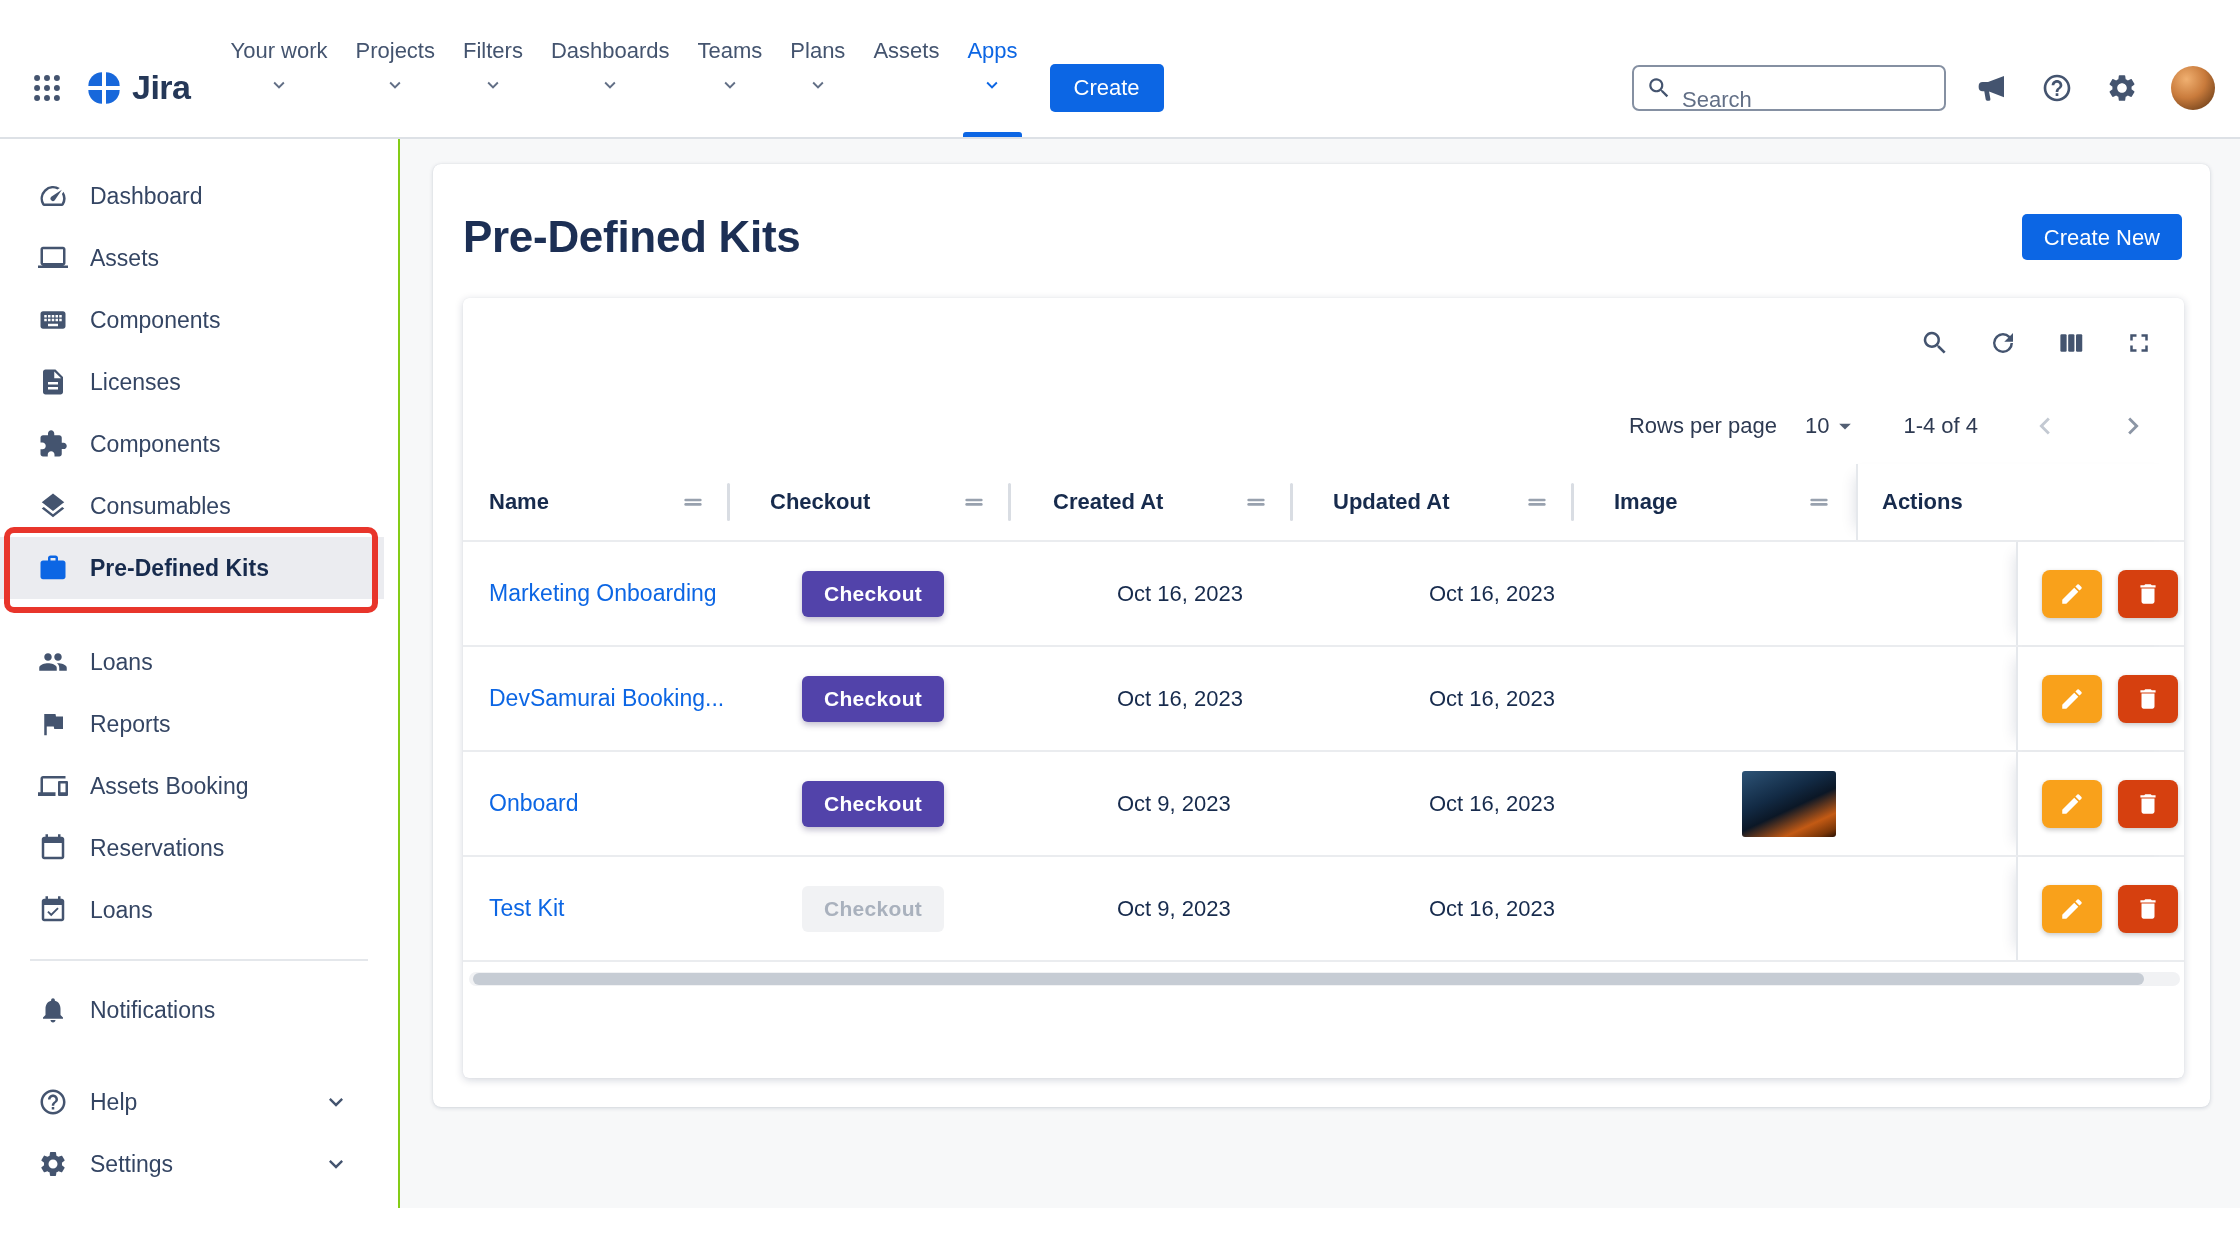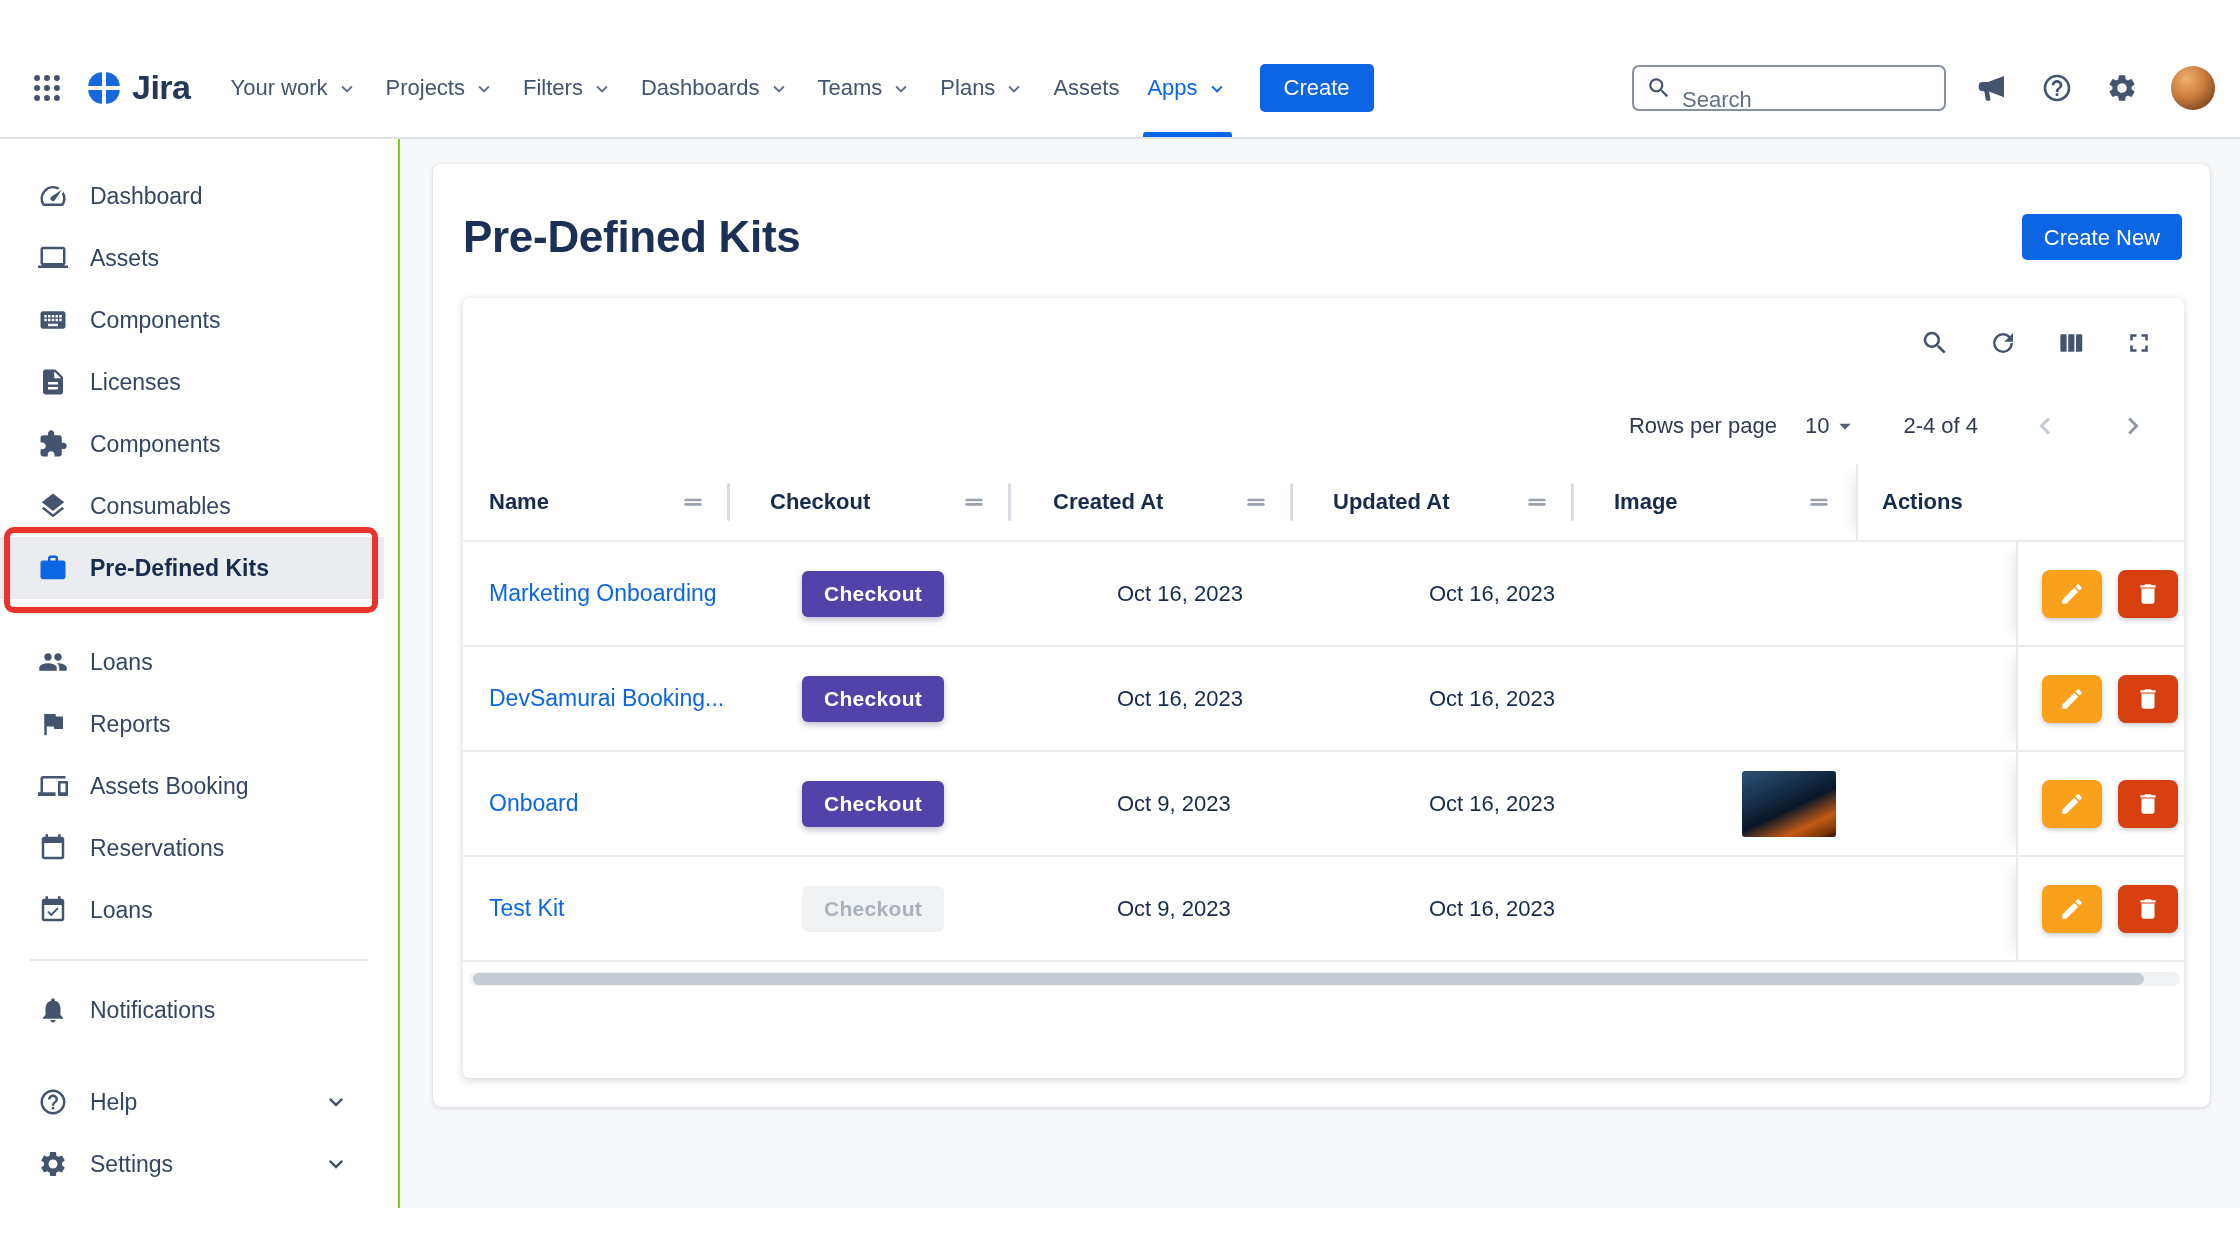--- a/index.html
+++ b/index.html
@@ -10,21 +10,21 @@
 
   
   .topnav{position:absolute;top:0;left:0;width:2240px;height:139px;background:#fff;
           border-bottom:2px solid #DDE1E6;display:flex;align-items:stretch;padding:38px 25px 0 30px;}
   .appswitcher{align-self:center;width:34px;height:34px;color:#44546F;margin-right:20px;cursor:pointer;}
   .logo{align-self:center;display:flex;align-items:center;gap:8px;margin-right:26px;cursor:pointer;}
   .logo .mark{width:40px;height:40px;}
   .logo-text{font-size:34px;font-weight:700;color:#253858;letter-spacing:-0.5px;}
   .nav-menu{display:flex;align-items:stretch;}
   .nav-item{position:relative;display:flex;align-items:center;gap:8px;padding:0 14px;
-            font-size:22px;color:#44546F;cursor:pointer;white-space:nowrap;}
+            font-size:22px;color:#44546F;cursor:pointer;white-space:nowrap;flex-direction:column;}
   .nav-item .chev{width:22px;height:22px;color:#626F86;margin-top:2px;}
   .nav-item.active{color:#0C66E4;}
   .nav-item.active .chev{color:#0C66E4;}
   .nav-item.active::after{content:"";position:absolute;left:10px;right:10px;bottom:0;height:5px;
             border-radius:3px 3px 0 0;background:#0C66E4;}
   .create-btn{align-self:center;margin-left:18px;height:48px;padding:0 24px;background:#0C66E4;color:#fff;
             font-size:22px;font-weight:500;border:none;border-radius:5px;cursor:pointer;font-family:inherit;}
   .search-box{align-self:center;margin-left:auto;display:flex;align-items:center;gap:10px;width:314px;height:46px;
             border:2px solid #8590A2;border-radius:7px;padding:0 12px;background:#fff;}
   .search-box .s-ic{width:26px;height:26px;flex:none;color:#44546F;}
@@ -429,21 +429,21 @@
         </div>
 
         <div class="pagination">
           <span class="rpp-label">Rows per page</span>
           <span class="rpp-select">
             <span>10</span>
             <svg class="caret">
                 <use href="#sym-caret"></use>
               </svg>
           </span>
-          <span class="range">2-4 of 4</span>
+          <span class="range">1-4 of 4</span>
           <svg class="pg-btn pg-prev">
               <use href="#sym-chevleft"></use>
             </svg>
           <svg class="pg-btn pg-next">
               <use href="#sym-chevright"></use>
             </svg>
         </div>
 
         <div class="trow thead">
           <div class="cell c-name">

